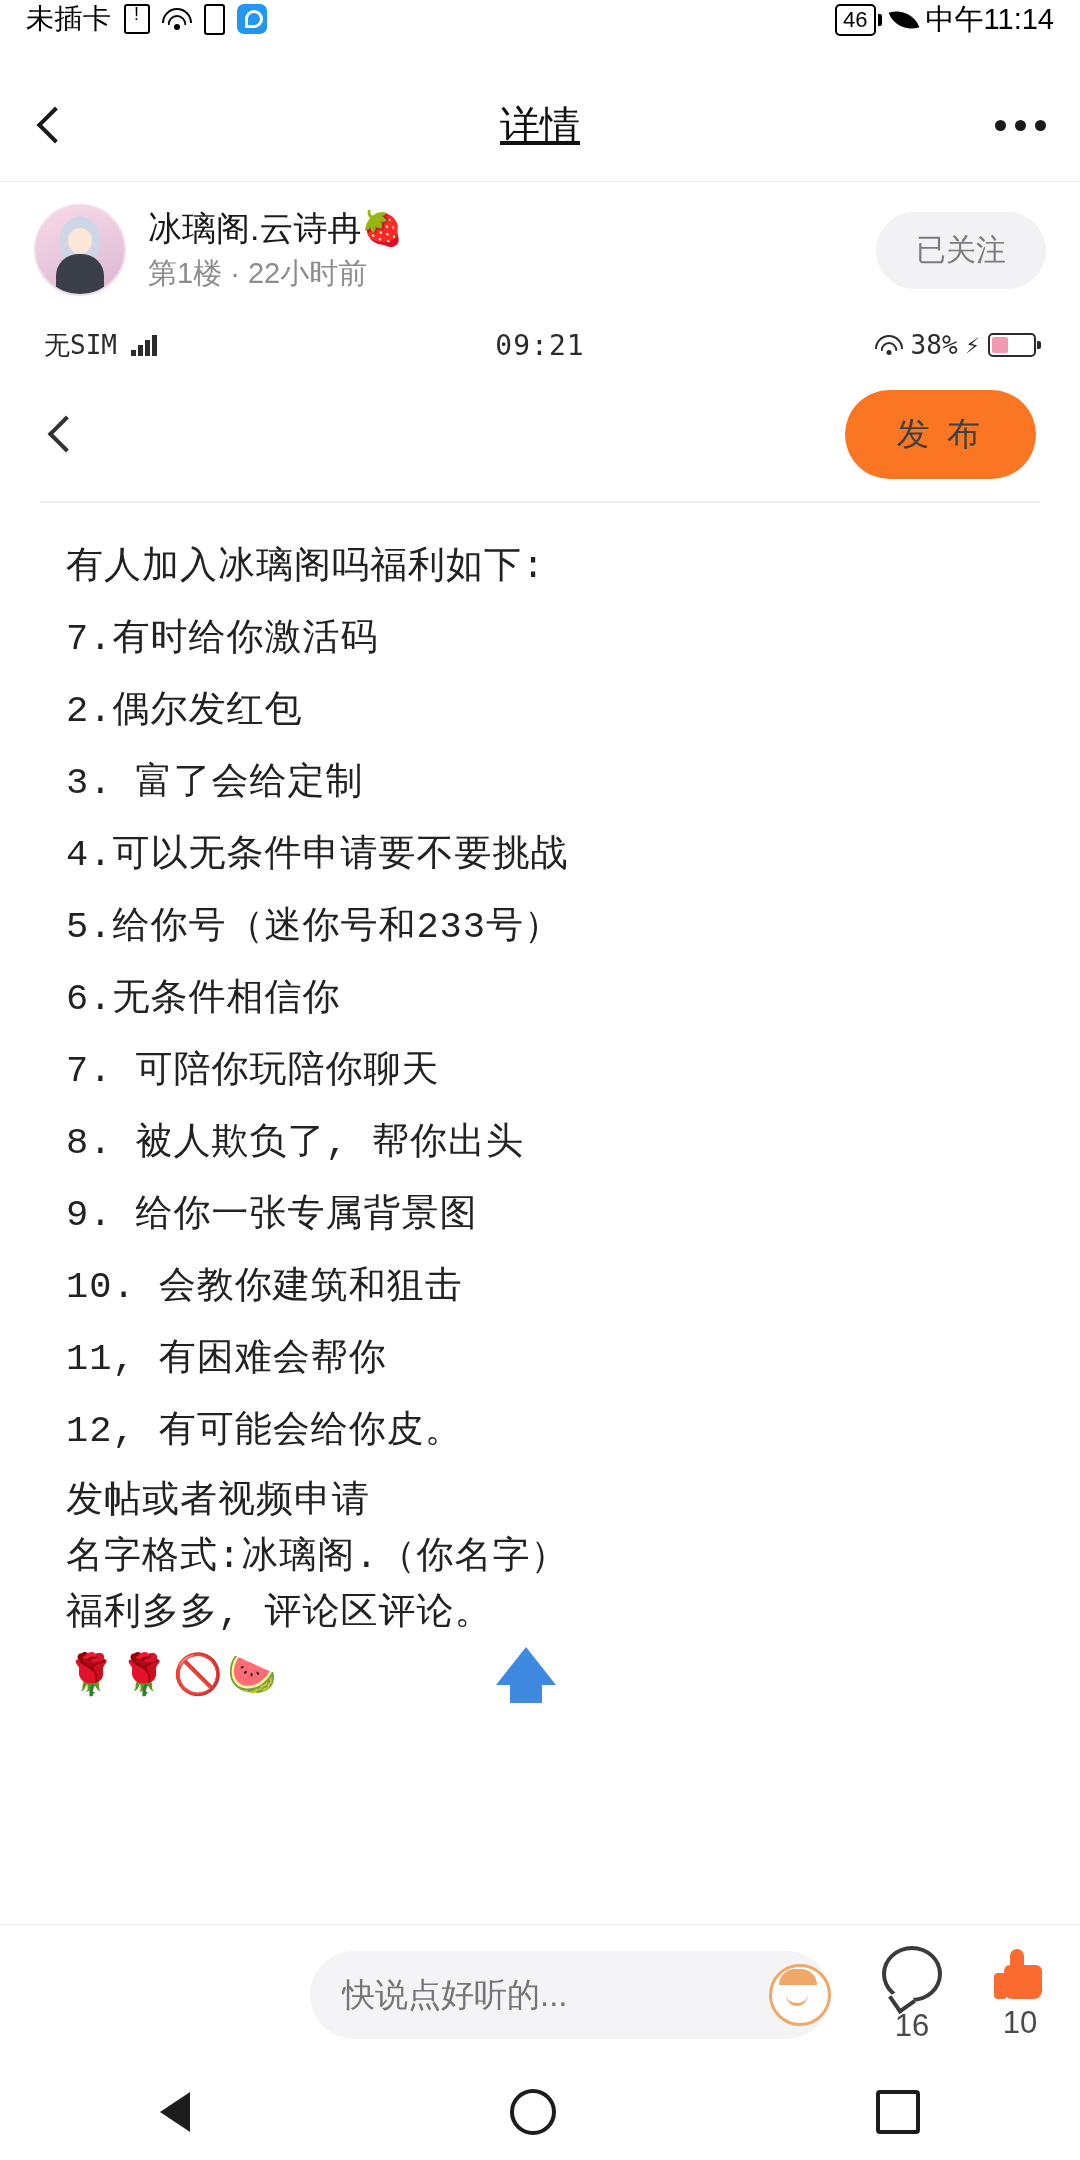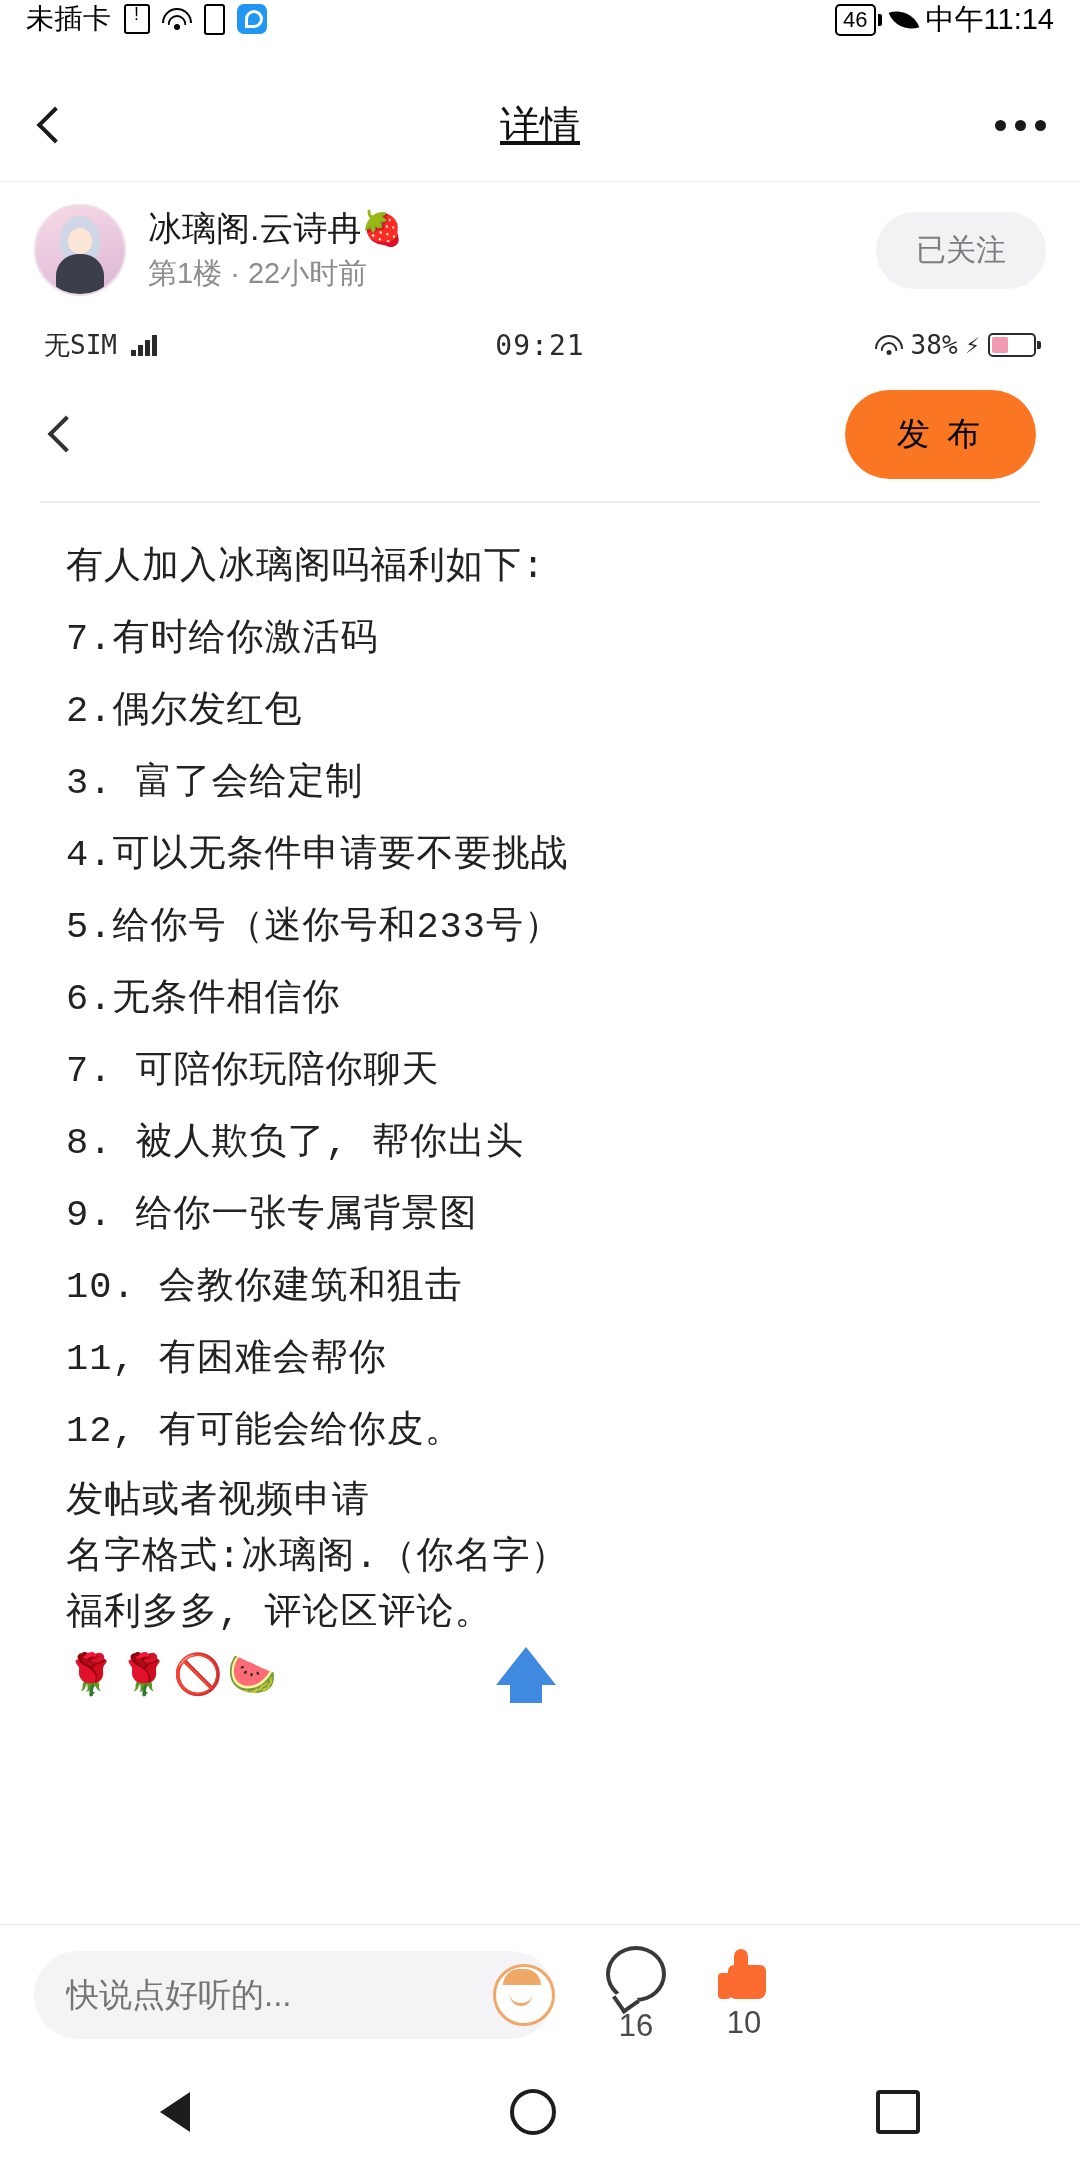--- a/index.html
+++ b/index.html
@@ -334,21 +334,21 @@
     position: absolute;
     left: 9px; top: 4px;
     width: 22px; height: 22px;
     border-left: 4px solid #333;
     border-bottom: 4px solid #333;
     transform: rotate(45deg);
   }
   .publish-btn {
     margin-left: auto;
     background: #fb7622;
-    color: #000000;
+    color: #404040;
     font-size: 33px;
     letter-spacing: 4px;
     border: none;
     border-radius: 50px;
     padding: 22px 52px;
     cursor: pointer;
     font-family: inherit;
     text-align: center;
   }
   .shot-divider {
@@ -400,20 +400,21 @@
     position: absolute;
     left: 0; right: 0;
     bottom: 96px;
     height: 140px;
     border-top: 1px solid #ececec;
     display: flex;
     align-items: center;
     padding: 0 34px;
     box-sizing: border-box;
     background: #fff;
+    justify-content: flex-end;
   }
   .comment-box {
     flex: 1;
     height: 88px;
     background: #f4f4f6;
     border-radius: 48px;
     display: flex;
     align-items: center;
     padding: 0 30px;
     box-sizing: border-box;

